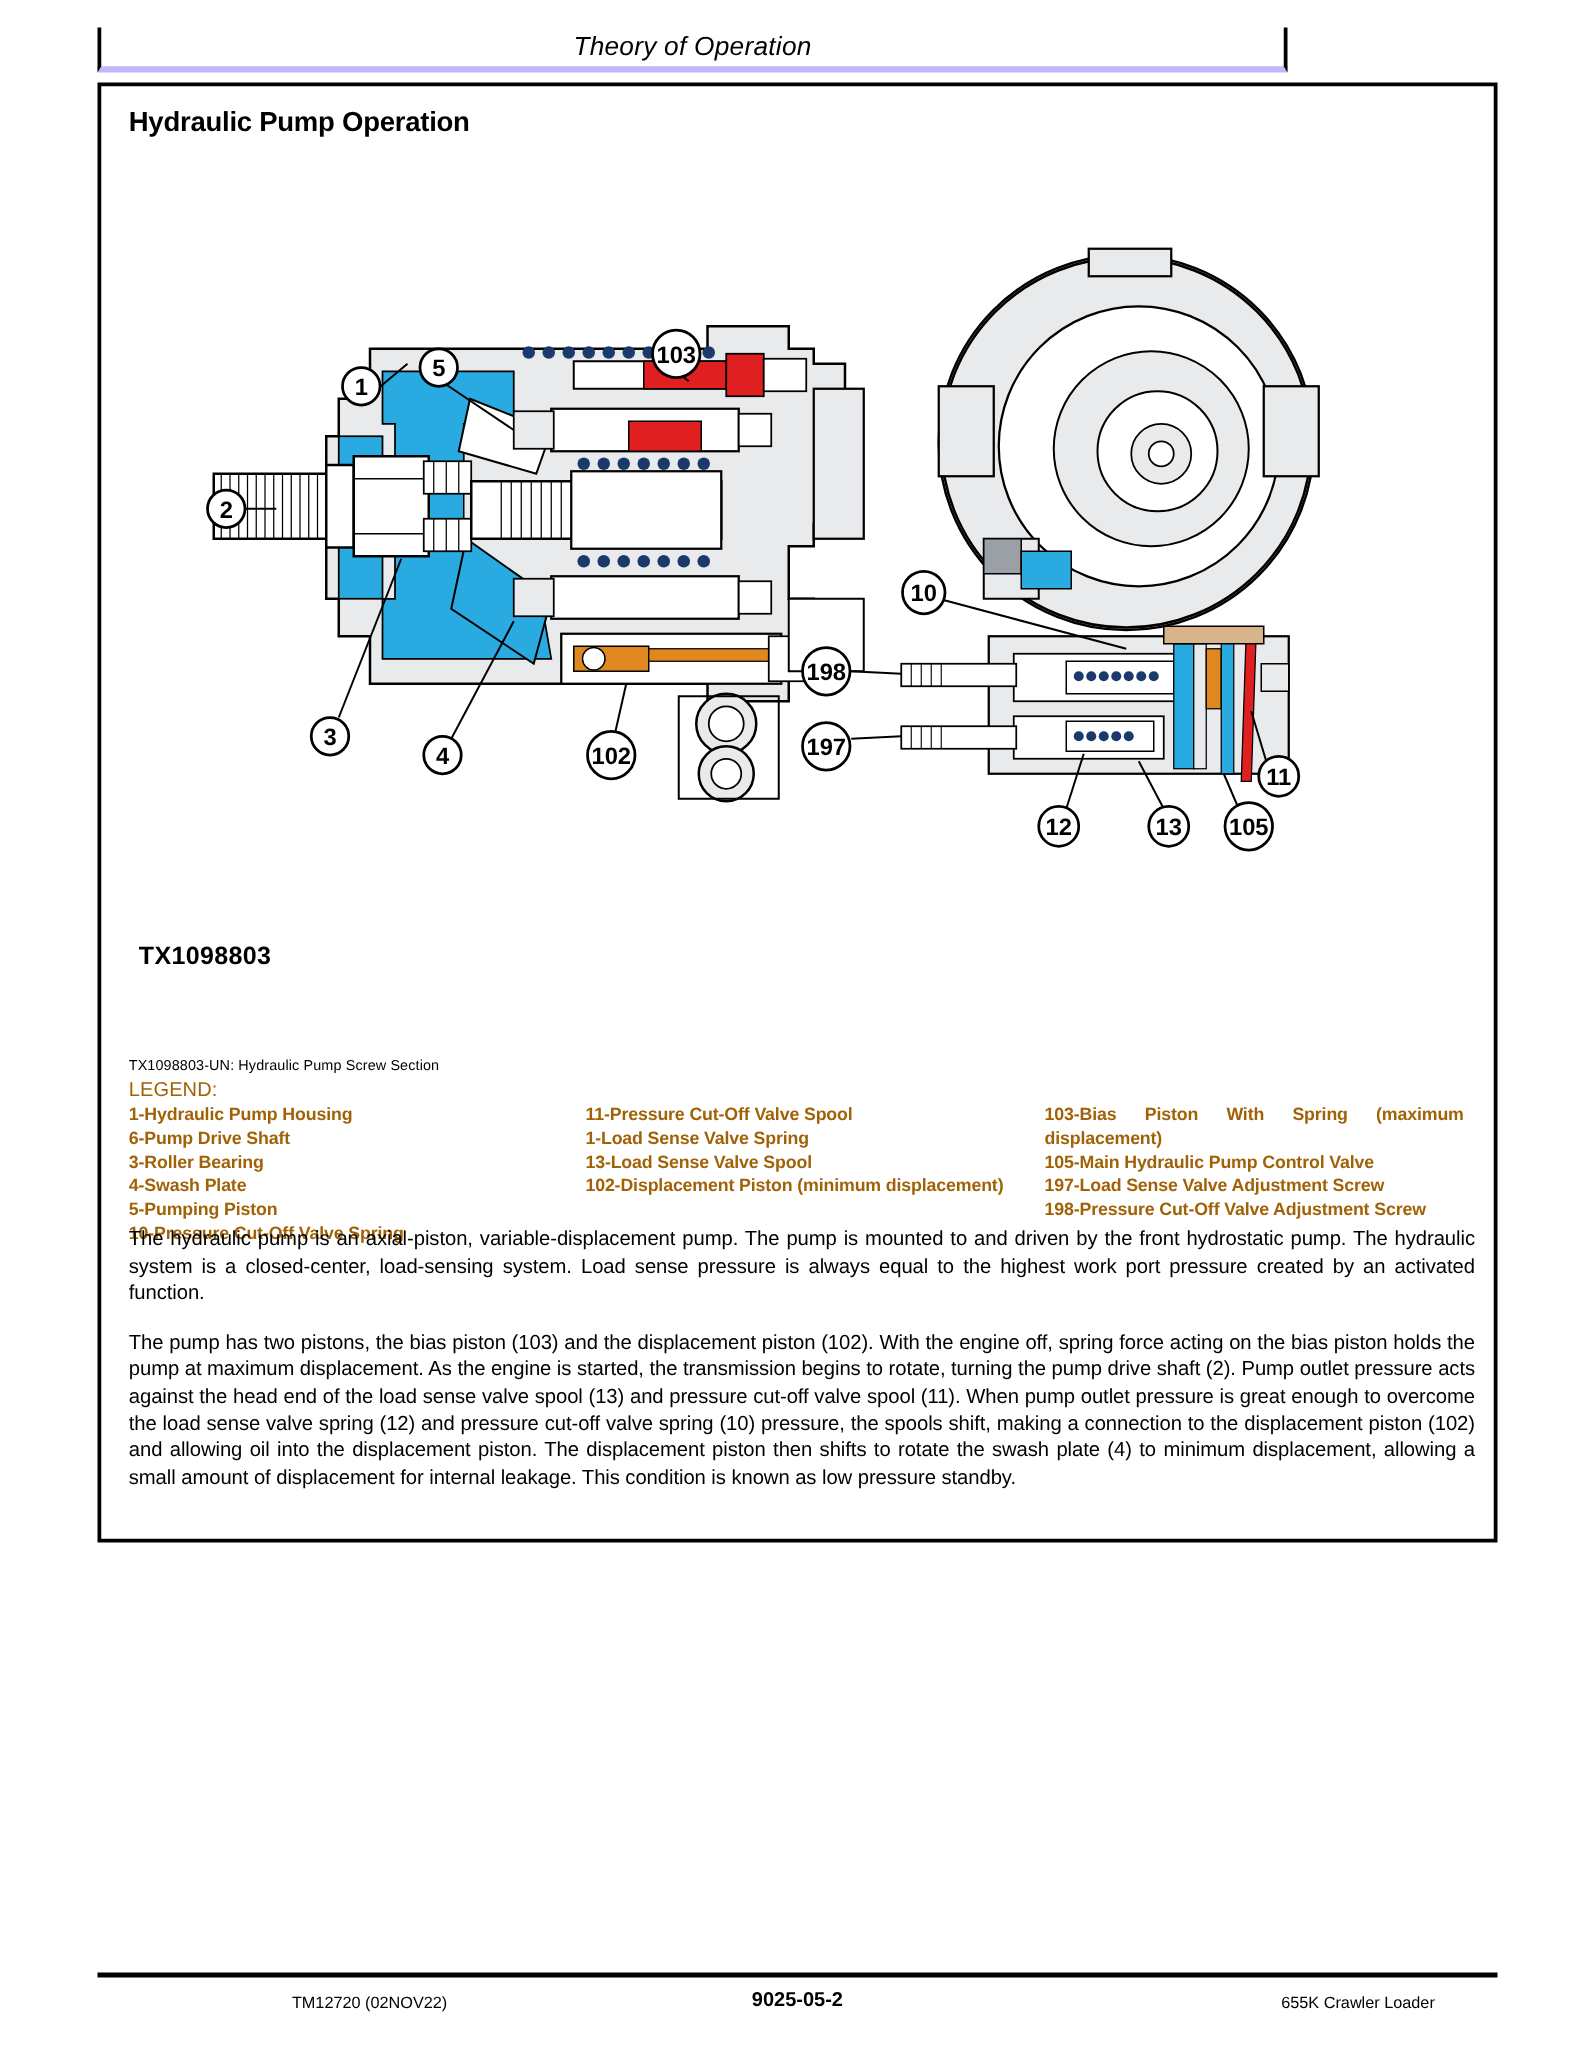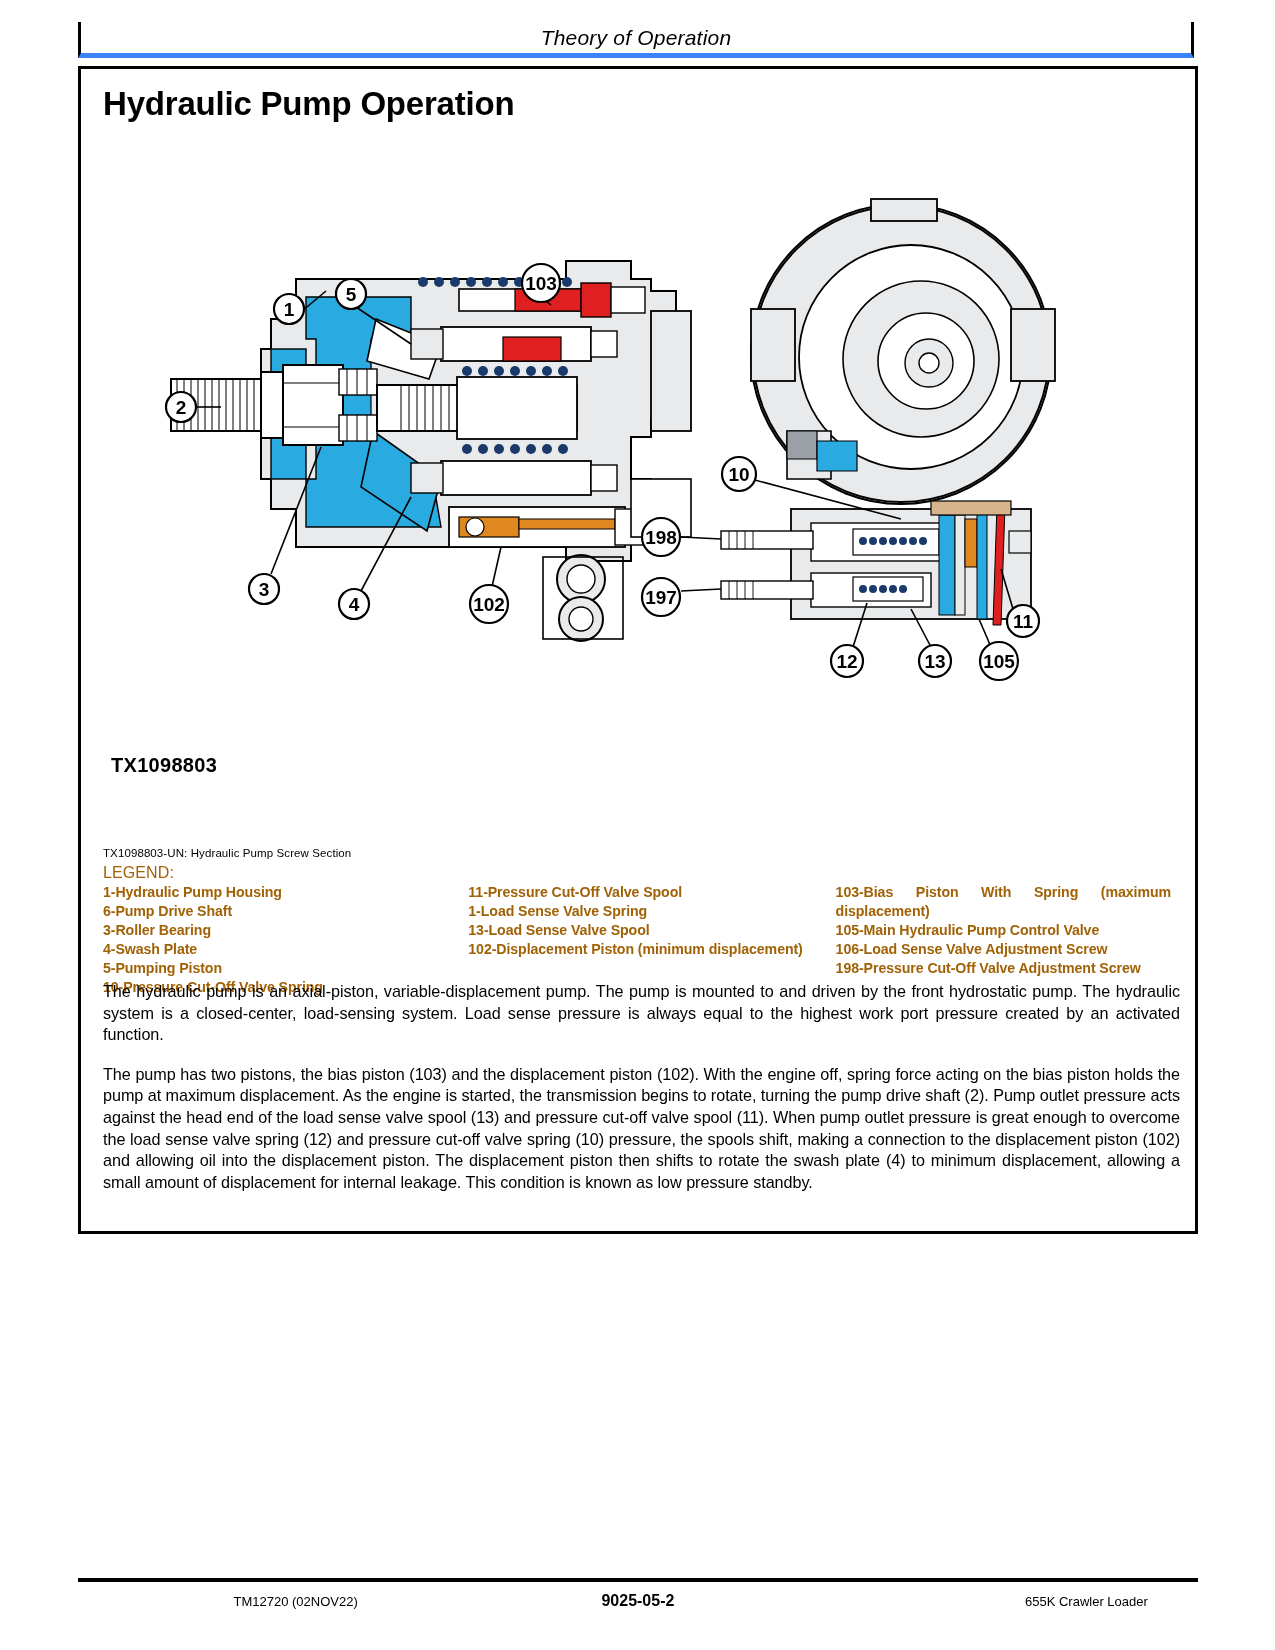--- a/index.html
+++ b/index.html
@@ -10,43 +10,43 @@
     background: #ffffff;
     font-family: "Liberation Sans", sans-serif;
     color: #000;
     position: relative;
     overflow: hidden;
   }
 
   
   .page-header {
     position: absolute;
-    left: 78px; top: 22px; width: 1116px; height: 36px;
+    left: 78px; top: 22px; width: 952px; height: 36px;
     border-left: 3px solid #000;
     border-right: 3px solid #000;
-    border-bottom: 5px solid #3b82f6;
+    border-bottom: 5px solid #c4b5fd;
     display: flex; align-items: center; justify-content: center;
   }
   .page-header .hdr-text {
     font-style: italic;
     font-size: 21px;
     letter-spacing: .2px;
   }
 
   
   .content-frame {
     position: absolute;
     left: 78px; top: 66px; width: 1120px; height: 1168px;
     border: 3px solid #000;
   }
 
   .section-title {
     position: absolute;
     left: 22px; top: 16px;
-    font-size: 33px;
+    font-size: 22px;
     font-weight: bold;
     letter-spacing: -.2px;
   }
 
   
   .figure-area {
     position: absolute;
     left: 0; top: 110px; width: 1120px; height: 620px;
   }
   .figure-svg { display: block; margin: 0 auto; }
@@ -431,21 +431,21 @@
       </div>
       <div class="legend-col col-mid">
         <div class="legend-item">11-Pressure Cut-Off Valve Spool</div>
         <div class="legend-item">1-Load Sense Valve Spring</div>
         <div class="legend-item">13-Load Sense Valve Spool</div>
         <div class="legend-item justify">102-Displacement Piston (minimum displacement)</div>
       </div>
       <div class="legend-col col-right">
         <div class="legend-item justify">103-Bias Piston With Spring (maximum displacement)</div>
         <div class="legend-item">105-Main Hydraulic Pump Control Valve</div>
-        <div class="legend-item">106-Load Sense Valve Adjustment Screw</div>
+        <div class="legend-item">197-Load Sense Valve Adjustment Screw</div>
         <div class="legend-item">198-Pressure Cut-Off Valve Adjustment Screw</div>
       </div>
     </div>
   </div>
 
   <div class="body-text">
     <p>The hydraulic pump is an axial-piston, variable-displacement pump. The pump is mounted to and driven by the front hydrostatic pump. The hydraulic system is a closed-center, load-sensing system. Load sense pressure is always equal to the highest work port pressure created by an activated function.</p>
     <p>The pump has two pistons, the bias piston (103) and the displacement piston (102). With the engine off, spring force acting on the bias piston holds the pump at maximum displacement. As the engine is started, the transmission begins to rotate, turning the pump drive shaft (2). Pump outlet pressure acts against the head end of the load sense valve spool (13) and pressure cut-off valve spool (11). When pump outlet pressure is great enough to overcome the load sense valve spring (12) and pressure cut-off valve spring (10) pressure, the spools shift, making a connection to the displacement piston (102) and allowing oil into the displacement piston. The displacement piston then shifts to rotate the swash plate (4) to minimum displacement, allowing a small amount of displacement for internal leakage. This condition is known as low pressure standby.</p>
   </div>
 

